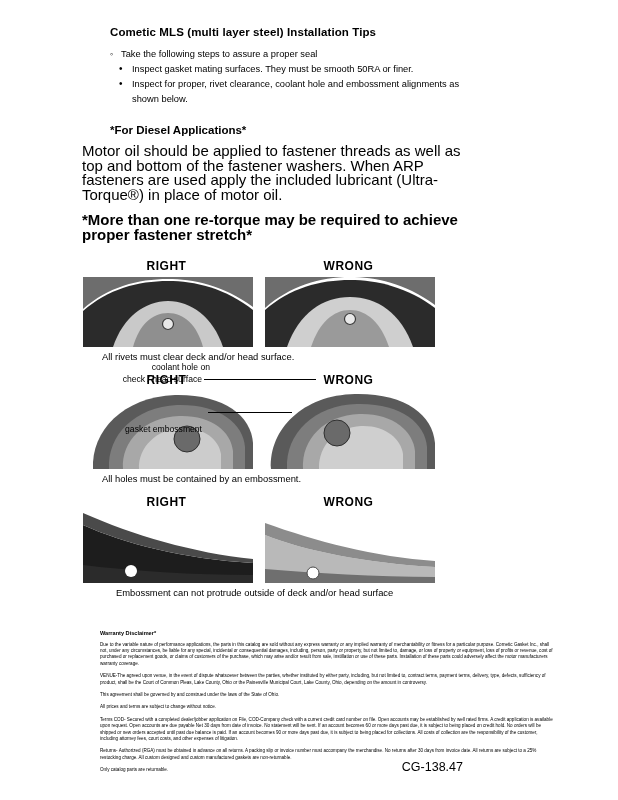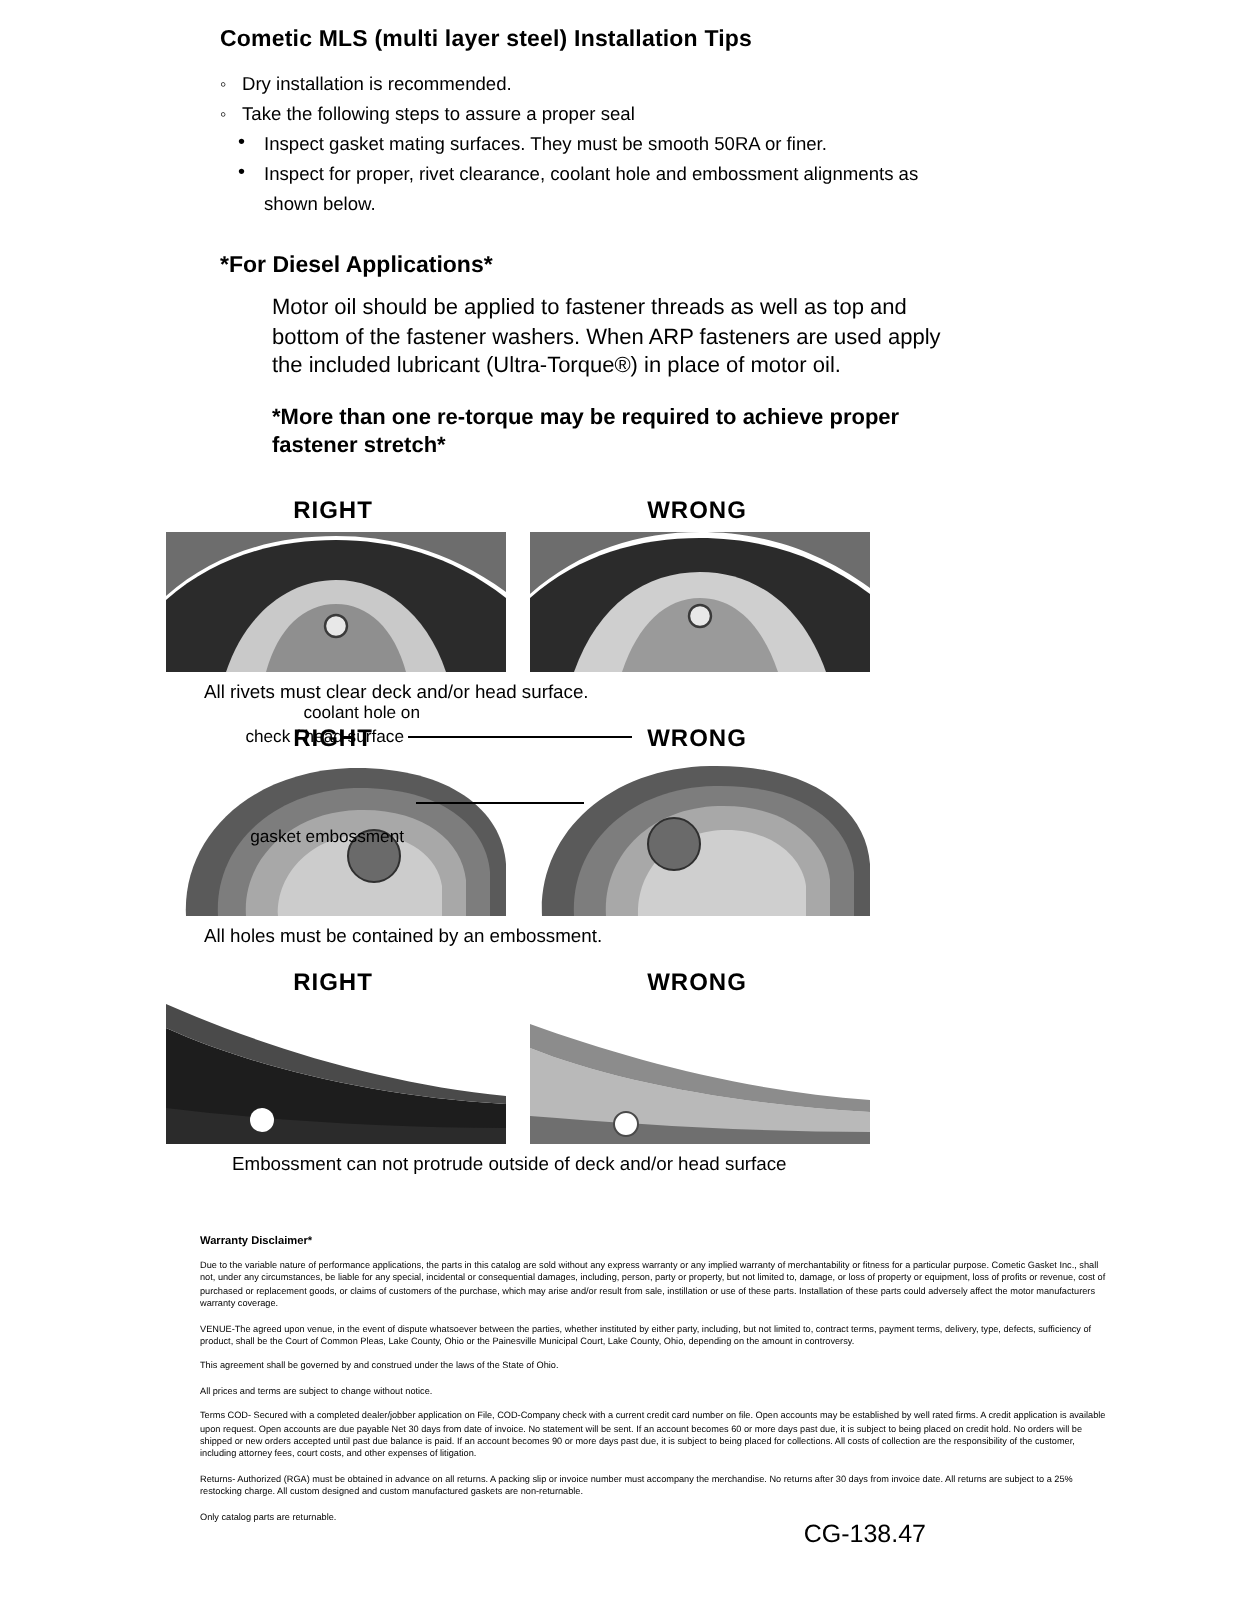--- a/index.html
+++ b/index.html
@@ -13,21 +13,21 @@
     font-family: "Liberation Sans", sans-serif;
     color: #000000;
     position: relative;
     overflow: hidden;
   }
   .page {
     position: relative;
     width: 515px;
     height: 800px;
     box-sizing: border-box;
-    padding: 14px 44px 0 44px;
+    padding: 26px 44px 0 44px;
   }
   h1.title {
     font-size: 11.5px;
     font-weight: bold;
     margin: 0 0 9px 66px;
     letter-spacing: 0.1px;
   }
   .bullets {
     margin: 0 0 0 66px;
     padding: 0;
@@ -64,23 +64,23 @@
     left: 0;
     top: -1px;
     font-size: 10px;
   }
   h2.subtitle {
     font-size: 11.5px;
     font-weight: bold;
     margin: 17px 0 8px 66px;
   }
   .para {
-    font-size: 11px;
+    font-size: 15px;
     line-height: 14.5px;
-    margin: 0 0 11px 92px;
+    margin: 0 0 11px 38px;
     max-width: 470px;
   }
   .para.last {
     margin-bottom: 0;
     font-weight: bold;
   }
 
   
   .figures {
     margin-top: 17px;
@@ -166,21 +166,20 @@
   }
 </style>
 </head>
 <body>
 
 <div class="page">
 
   <h1 class="title">Cometic MLS (multi layer steel) Installation Tips</h1>
 
   <ul class="bullets">
-    <li>Dry installation is recommended.</li>
     <li>Take the following steps to assure a proper seal</li>
   </ul>
   <ul class="subbullets" style="margin-left:66px;">
     <li>Inspect gasket mating surfaces.  They must be smooth 50RA or finer.</li>
     <li>Inspect for proper, rivet clearance, coolant hole and embossment alignments as shown below.</li>
   </ul>
 
   <h2 class="subtitle">*For Diesel Applications*</h2>
 
   <p class="para">Motor oil should be applied to fastener threads as well as top and bottom of the fastener washers.  When ARP fasteners are used apply the included lubricant (Ultra-Torque®) in place of motor oil.</p>

